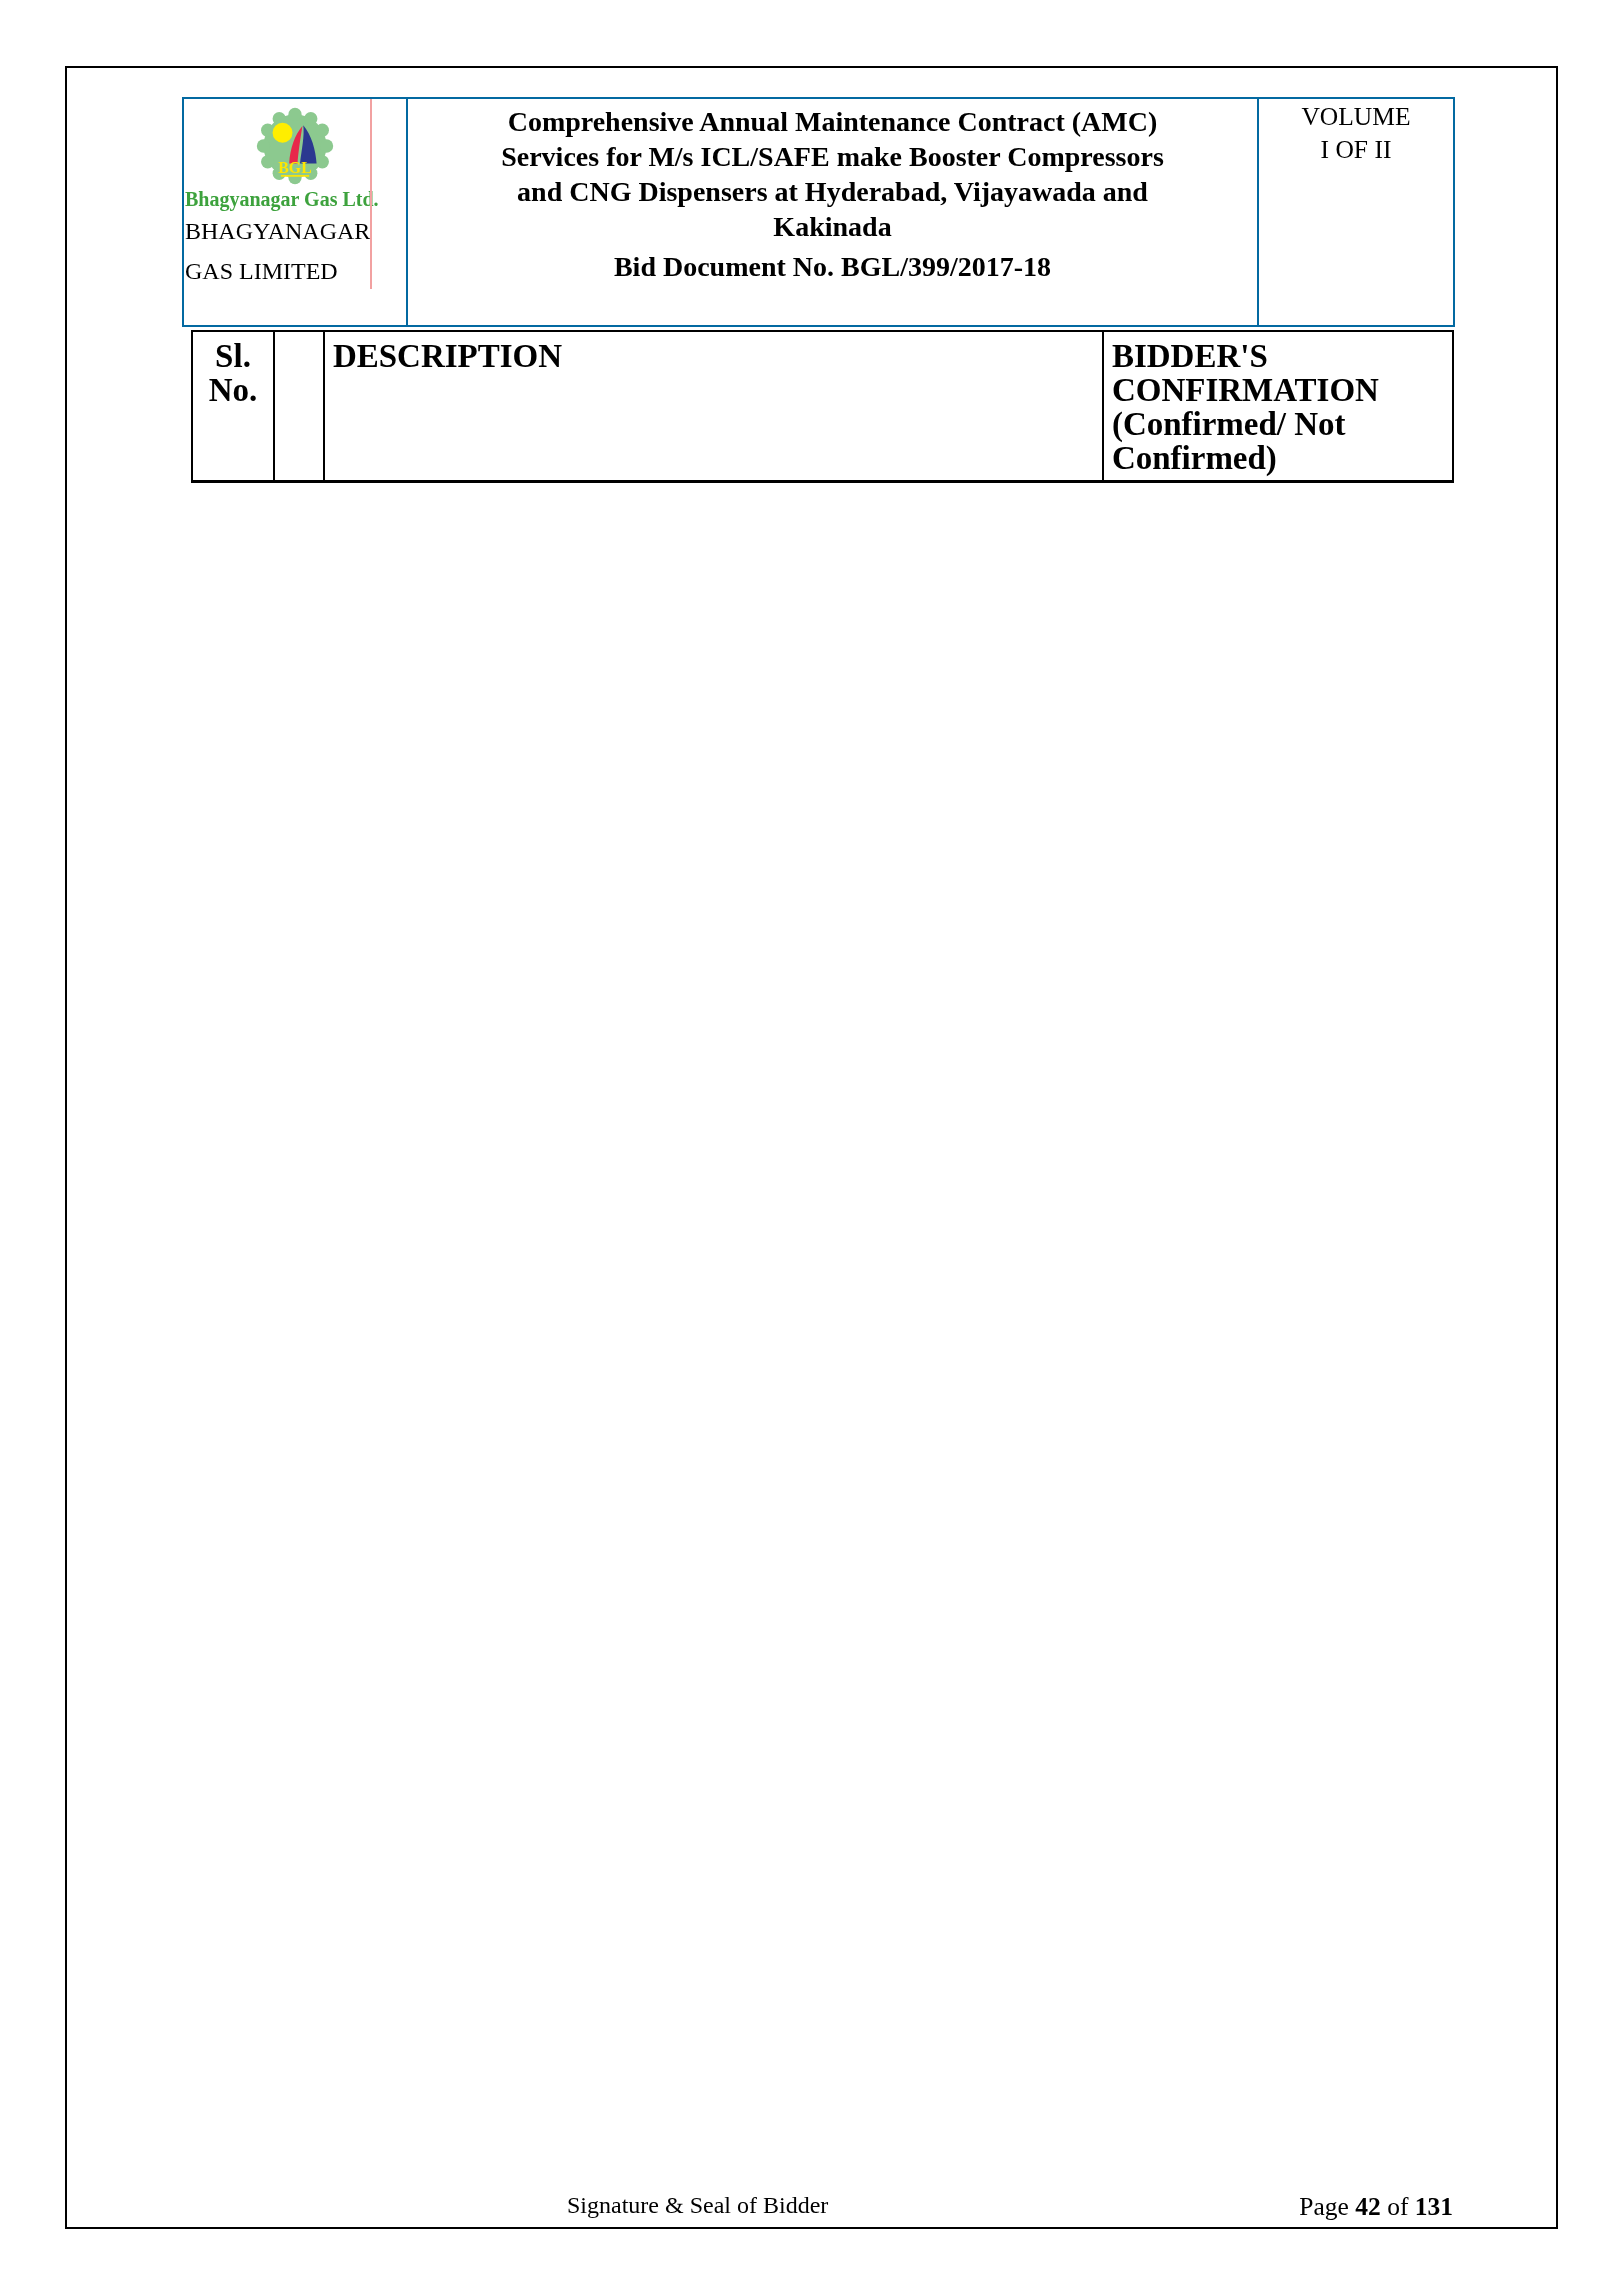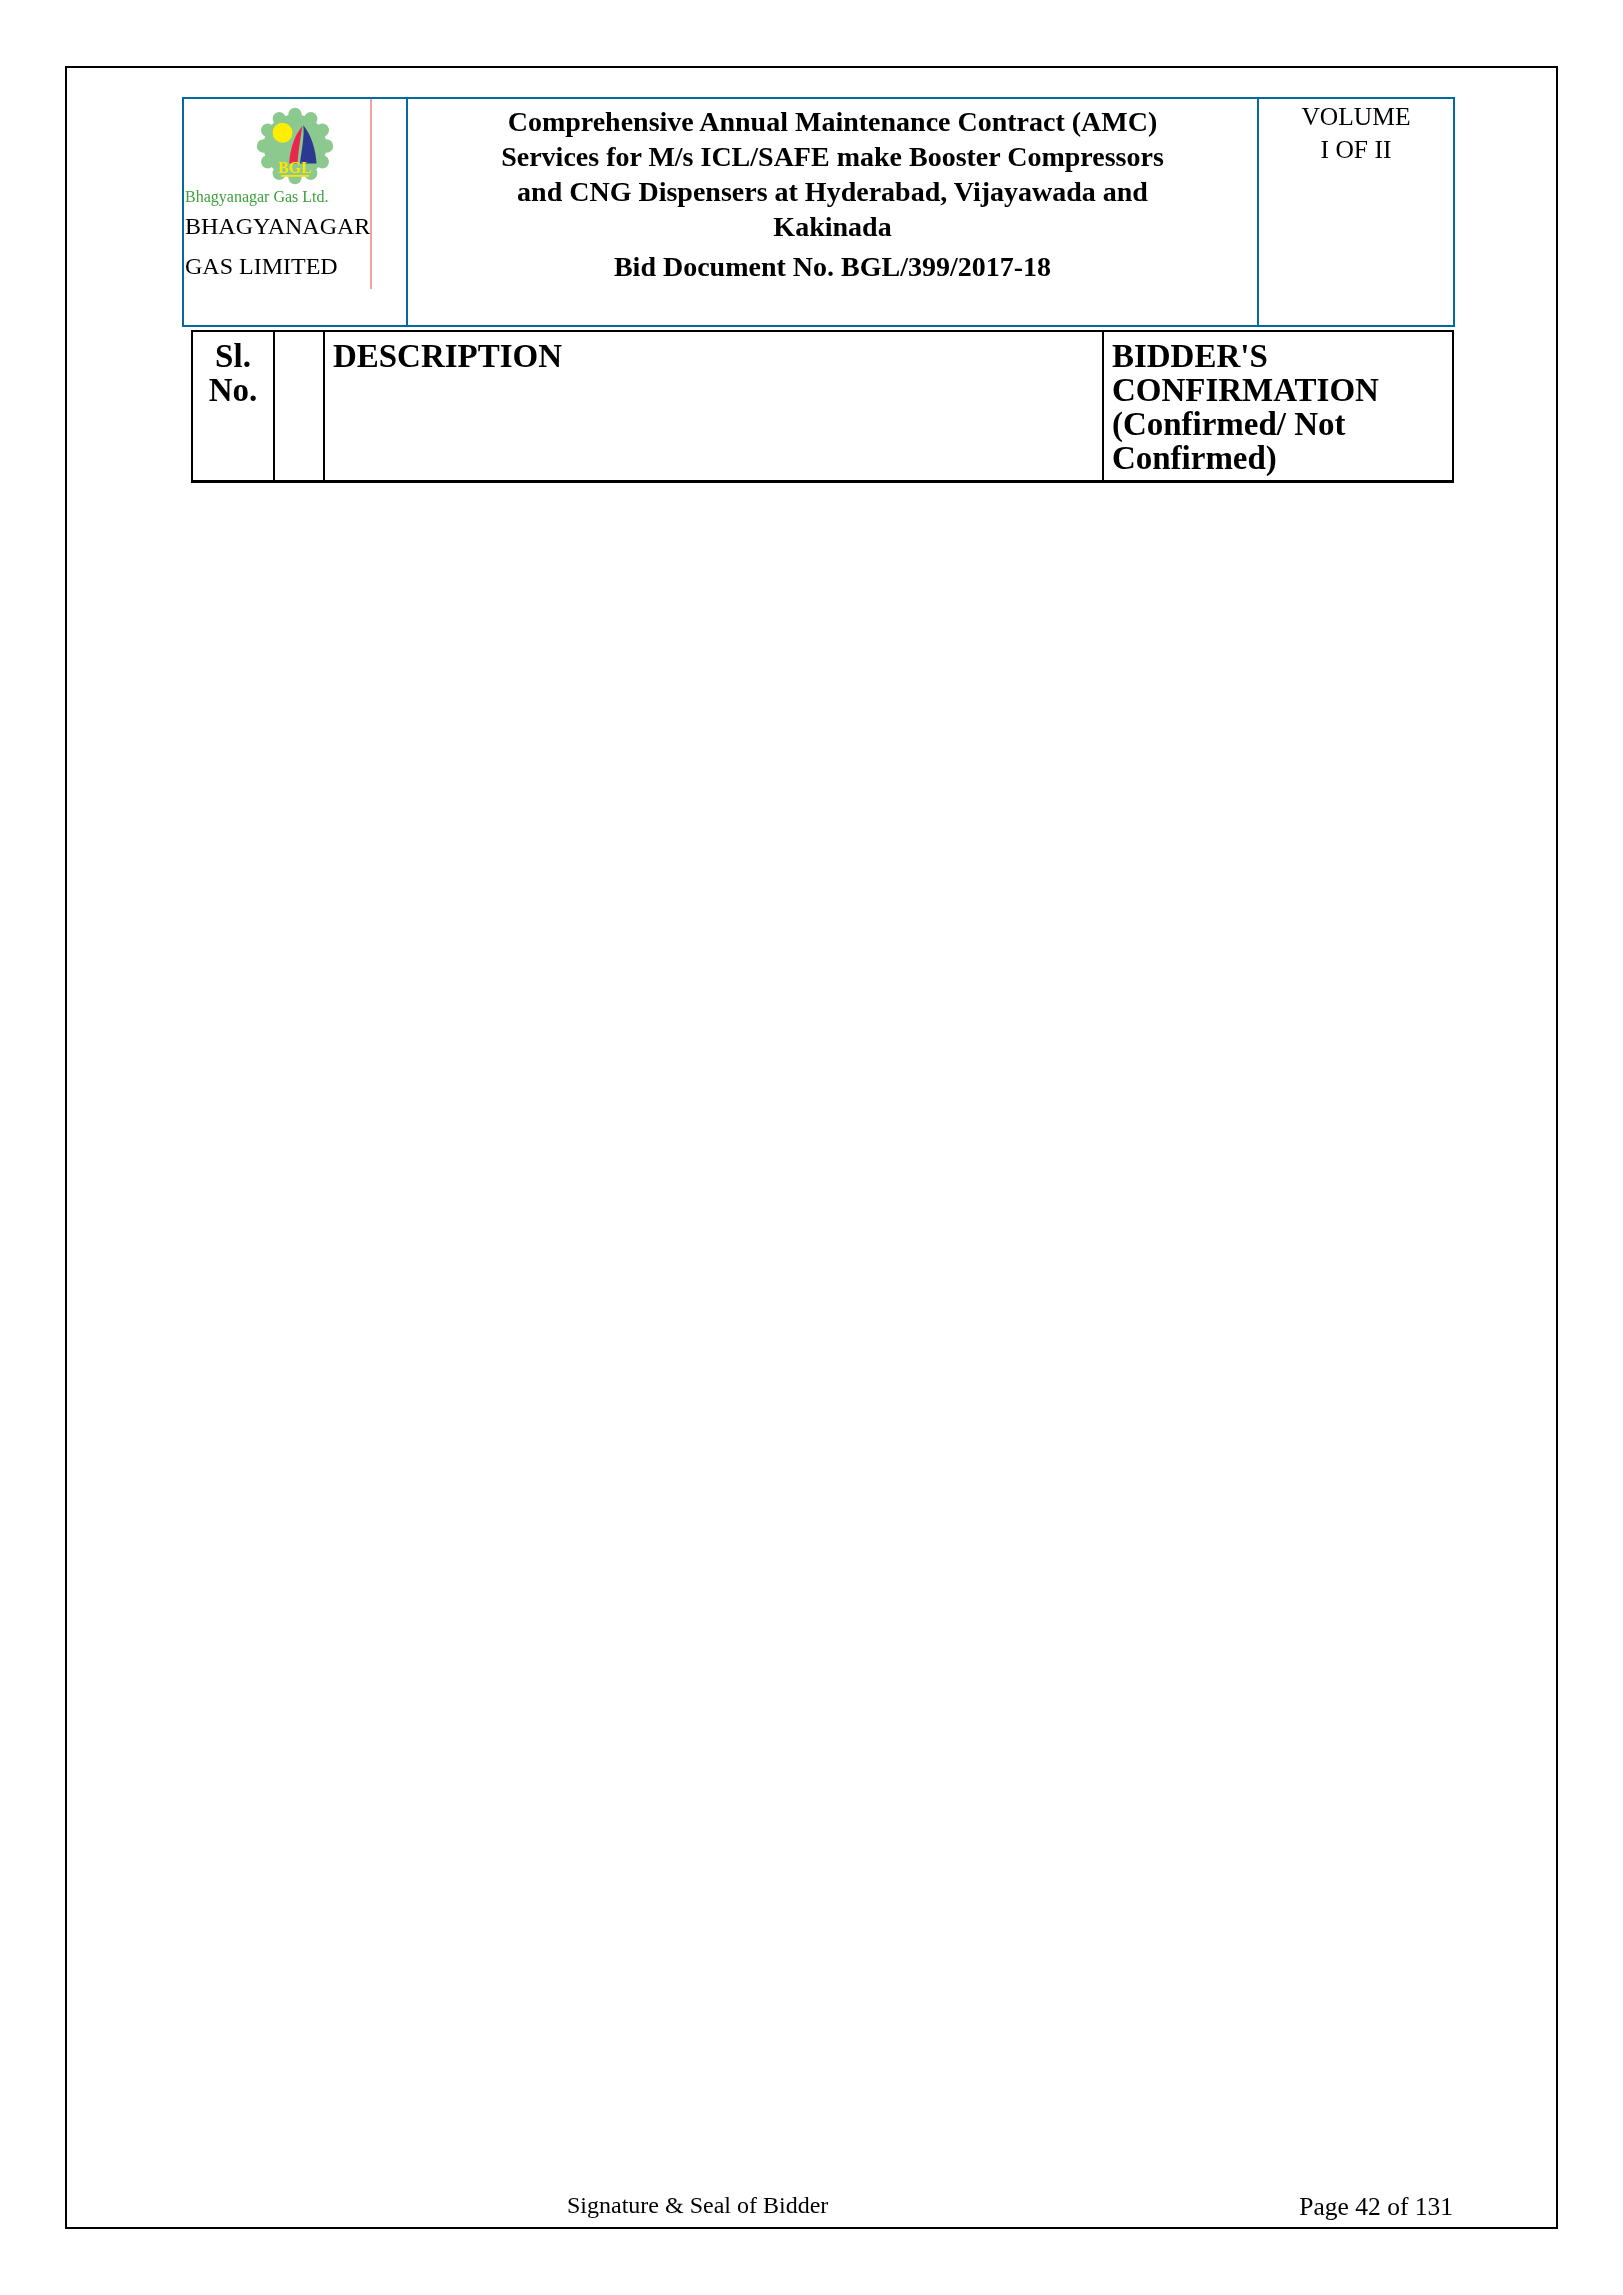--- a/index.html
+++ b/index.html
@@ -13,21 +13,21 @@
     border:2px solid #000;box-sizing:border-box;
   }
   
   .hdr{
     position:absolute;left:182px;top:97px;width:1271px;
     border-collapse:collapse;table-layout:fixed;
   }
   .hdr td{border:2px solid #0369a1;vertical-align:top;box-sizing:border-box;}
   .logo-cell{height:228px;text-align:left;padding-top:2.6px;}
   .logo-svg{display:block;margin:0 auto;width:84px;height:88px;}
-  .logo-caption{color:#3da23d;font-size:16px;font-weight:normal;margin-top:-1.3px;}
+  .logo-caption{color:#3da23d;font-size:20px;font-weight:bold;margin-top:-1.3px;}
   .company-name{font-size:24px;line-height:40px;margin-top:0;}
   .title-cell{
     text-align:center;font-weight:bold;font-size:28px;line-height:35px;
     padding:5.2px 9.2px;
   }
   .bid-no{margin-top:5.2px;}
   .vol-cell{text-align:center;font-size:25.5px;line-height:33px;vertical-align:middle;}
   .artifact{
     position:absolute;left:370px;top:99px;width:2px;height:190px;
     background:#f2a1a1;
@@ -44,21 +44,21 @@
   }
   .main thead td{
     font-weight:bold;font-size:33px;line-height:34px;
     height:132px;padding-top:6.5px;border-bottom:3.3px solid #000;
   }
   .c-sl{text-align:center;padding-left:1.3px;padding-right:1.3px;}
   .c-conf{border-left-width:2.6px !important;}
   
   .footer-sig{position:absolute;left:567px;top:2192px;font-size:24px;}
   .footer-page{position:absolute;left:1178px;top:2192px;width:275px;text-align:right;font-size:25.5px;}
-  .b{font-weight:normal;}
+  .b{font-weight:bold;}
 </style>
 </head>
 <body>
 
 <div class="frame"></div>
 
 <table class="hdr">
   <colgroup>
       <col style="width:224px">
       <col style="width:851px">

